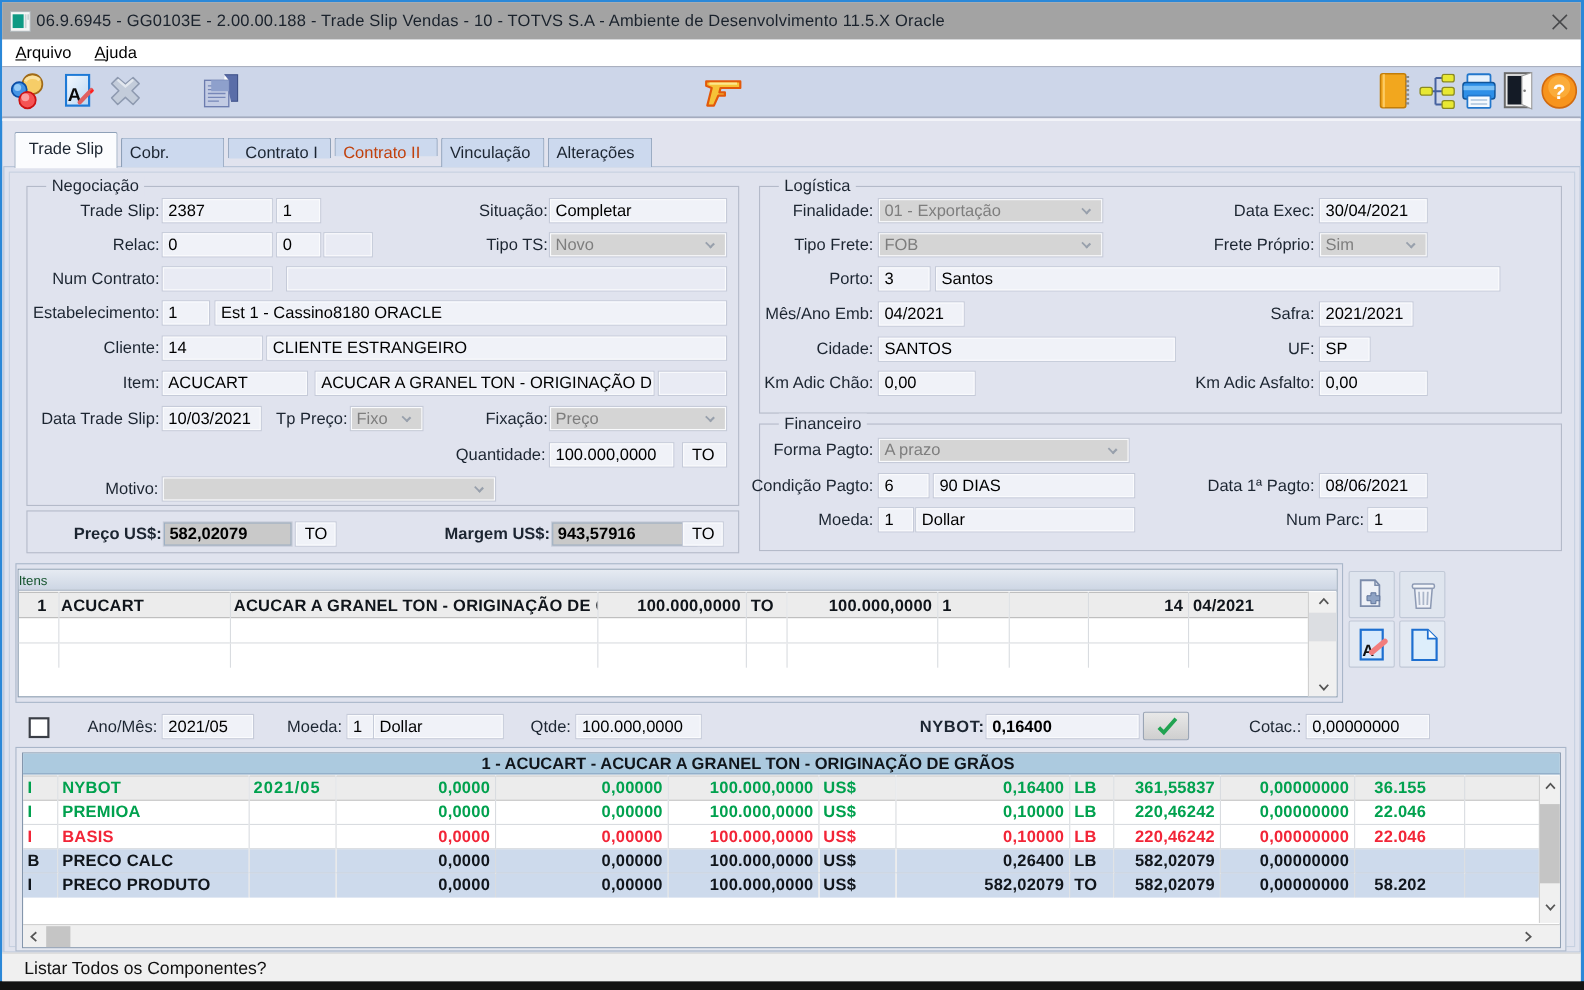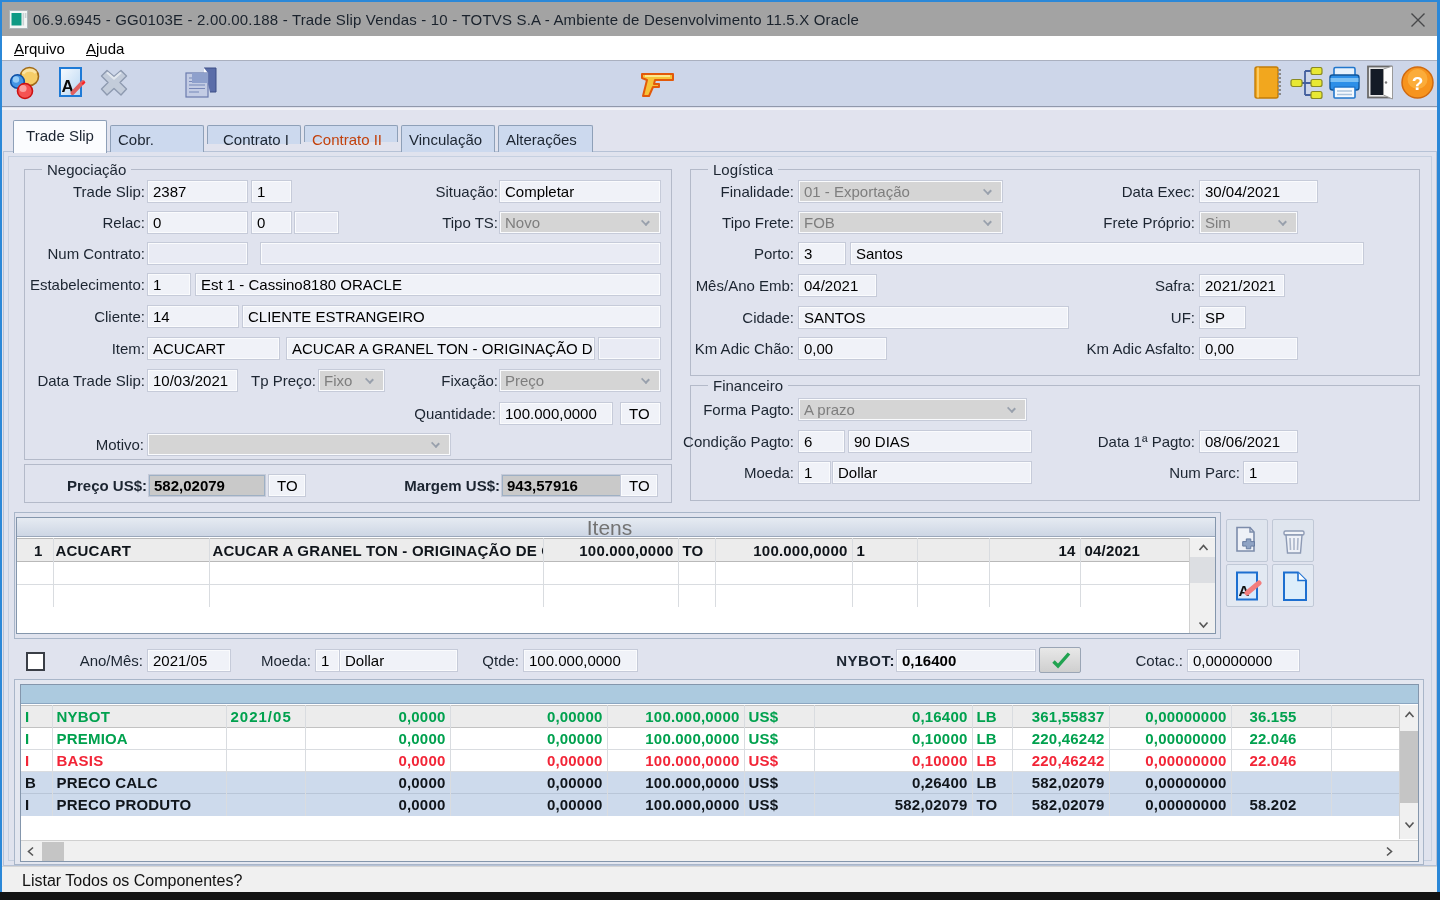--- a/index.html
+++ b/index.html
@@ -202,21 +202,21 @@
   <div class="lbl b" style="right:1293px;top:475px">Preço US$:</div>
   <div class="inp gray" style="left:149px;top:475px;width:116px">582,02079</div>
   <div class="inp" style="left:269px;top:475px;width:36px;padding-left:7px">TO</div>
   <div class="lbl b" style="right:940px;top:475px">Margem US$:</div>
   <div class="inp gray" style="left:502px;top:475px;width:131px">943,57916</div>
   <div class="inp" style="left:621px;top:475px;width:36px;padding-left:7px">TO</div>
 
   <div class="lbl" style="right:646px;top:181px">Finalidade:</div>
   <div class="inp dd" style="left:799px;top:181px;width:203px">01 - Exportação<b class="ch"></b></div>
   <div class="lbl" style="right:245px;top:181px">Data Exec:</div>
-  <div class="inp" style="left:1200px;top:181px;width:117px">30/04/2021</div>
+  <div class="inp" style="left:1200px;top:181px;width:97px">30/04/2021</div>
 
   <div class="lbl" style="right:646px;top:212px">Tipo Frete:</div>
   <div class="inp dd" style="left:799px;top:212px;width:203px">FOB<b class="ch"></b></div>
   <div class="lbl" style="right:245px;top:212px">Frete Próprio:</div>
   <div class="inp dd" style="left:1200px;top:212px;width:97px">Sim<b class="ch"></b></div>
 
   <div class="lbl" style="right:646px;top:243px">Porto:</div>
   <div class="inp" style="left:799px;top:243px;width:46px">3</div>
   <div class="inp" style="left:851px;top:243px;width:512px">Santos</div>
 
@@ -246,21 +246,21 @@
 
   <div class="lbl" style="right:646px;top:462px">Moeda:</div>
   <div class="inp" style="left:799px;top:462px;width:31px">1</div>
   <div class="inp" style="left:833px;top:462px;width:198px">Dollar</div>
   <div class="lbl" style="right:200px;top:462px">Num Parc:</div>
   <div class="inp" style="left:1244px;top:462px;width:53px">1</div>
 
   <div class="ab" style="left:14px;top:512px;width:1207px;height:127px;border:1px solid #a9b6c9"></div>
   <div class="ab" style="left:16px;top:517px;width:1200px;height:117px;background:#fff;border:1px solid #8496ac">
     <div class="ab" style="left:0;top:0;width:1198px;height:19px;background:linear-gradient(#e6ebf2,#cdd6e4);border-bottom:1px solid #9aa7ba"></div>
-      <div class="ab" style="left:0;top:0;width:1185px;height:19px;text-align:center;font-size:21px;color:#737373;line-height:20px">Itens</div>
+      <div class="ab" style="left:0;top:0;width:1185px;height:19px;font-size:12px;color:#14532d;line-height:20px">Itens</div>
     <table class="ab" style="left:0;top:20px;width:1172px">
       <colgroup>
           <col style="width:36px">
           <col style="width:156px">
           <col style="width:334px">
           <col style="width:135px">
           <col style="width:37px">
           <col style="width:137px">
           <col style="width:65px">
           <col style="width:72px">
@@ -360,20 +360,21 @@
     <svg class="ab" style="left:11px;top:3px" width="20" height="19" viewBox="0 0 20 19">
       <path d="M2.5 10.5 L7 15 L18 2.5" stroke="#21a351" stroke-width="3.4" fill="none"></path>
     </svg>
   </div>
   <div class="lbl" style="right:257px;top:650px">Cotac.:</div>
   <div class="inp" style="left:1188px;top:650px;width:111px">0,00000000</div>
 
   <div class="ab" style="left:14px;top:679px;width:1410px;height:186px;border:1px solid #a9b6c9;background:#e4e7f0"></div>
   <div class="ab" style="left:20px;top:684px;width:1399px;height:178px;background:#fff;border:1px solid #8496ac">
     <div class="ab" style="left:0;top:0;width:1397px;height:19px;background:#accadf;border-bottom:1px solid #8ba6c1"></div>
+      <div class="ab" style="left:0;top:0;width:1318px;height:19px;text-align:center;font-size:15px;font-weight:bold;color:#10151b;line-height:20px">1 - ACUCART - ACUCAR A GRANEL TON - ORIGINAÇÃO DE GRÃOS</div>
     <table class="ab" style="left:0;top:20px;width:1378px">
       <colgroup>
           <col style="width:31px">
           <col style="width:174px">
           <col style="width:79px">
           <col style="width:145px">
           <col style="width:157px">
           <col style="width:137px">
           <col style="width:70px">
           <col style="width:158px">

